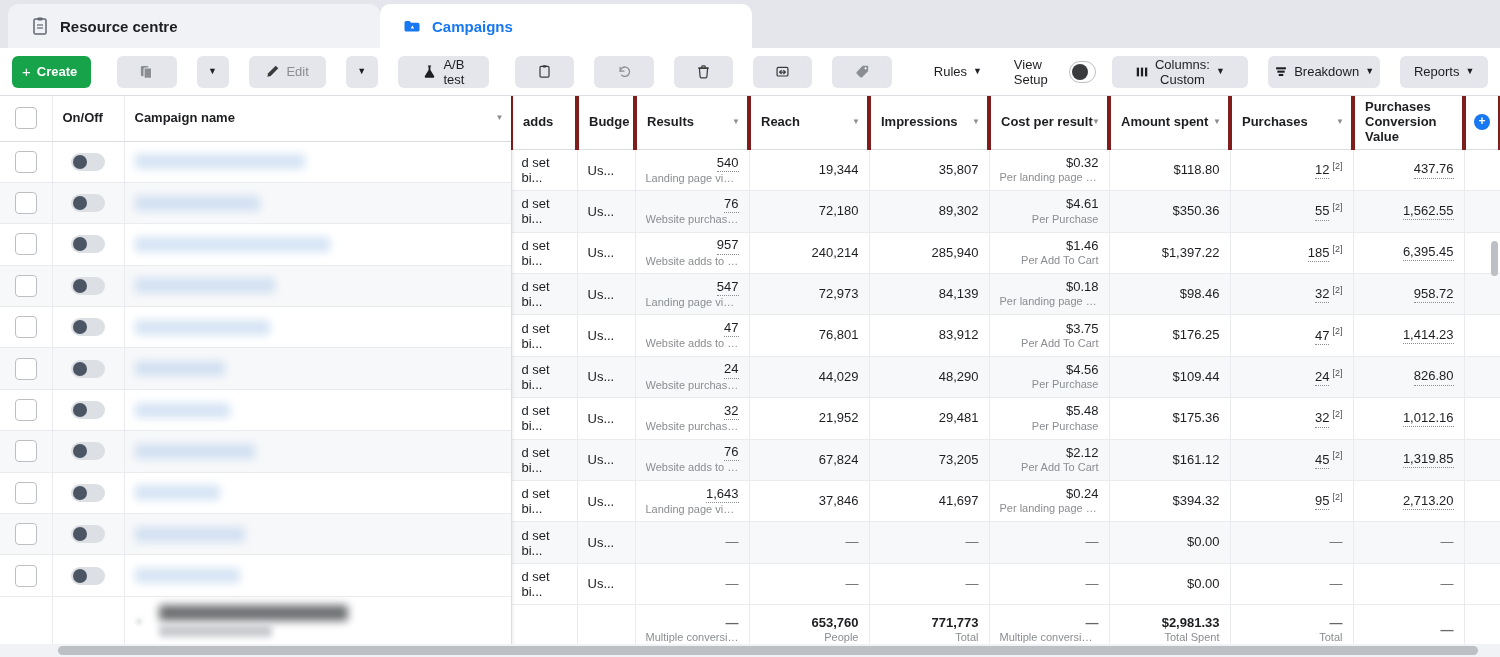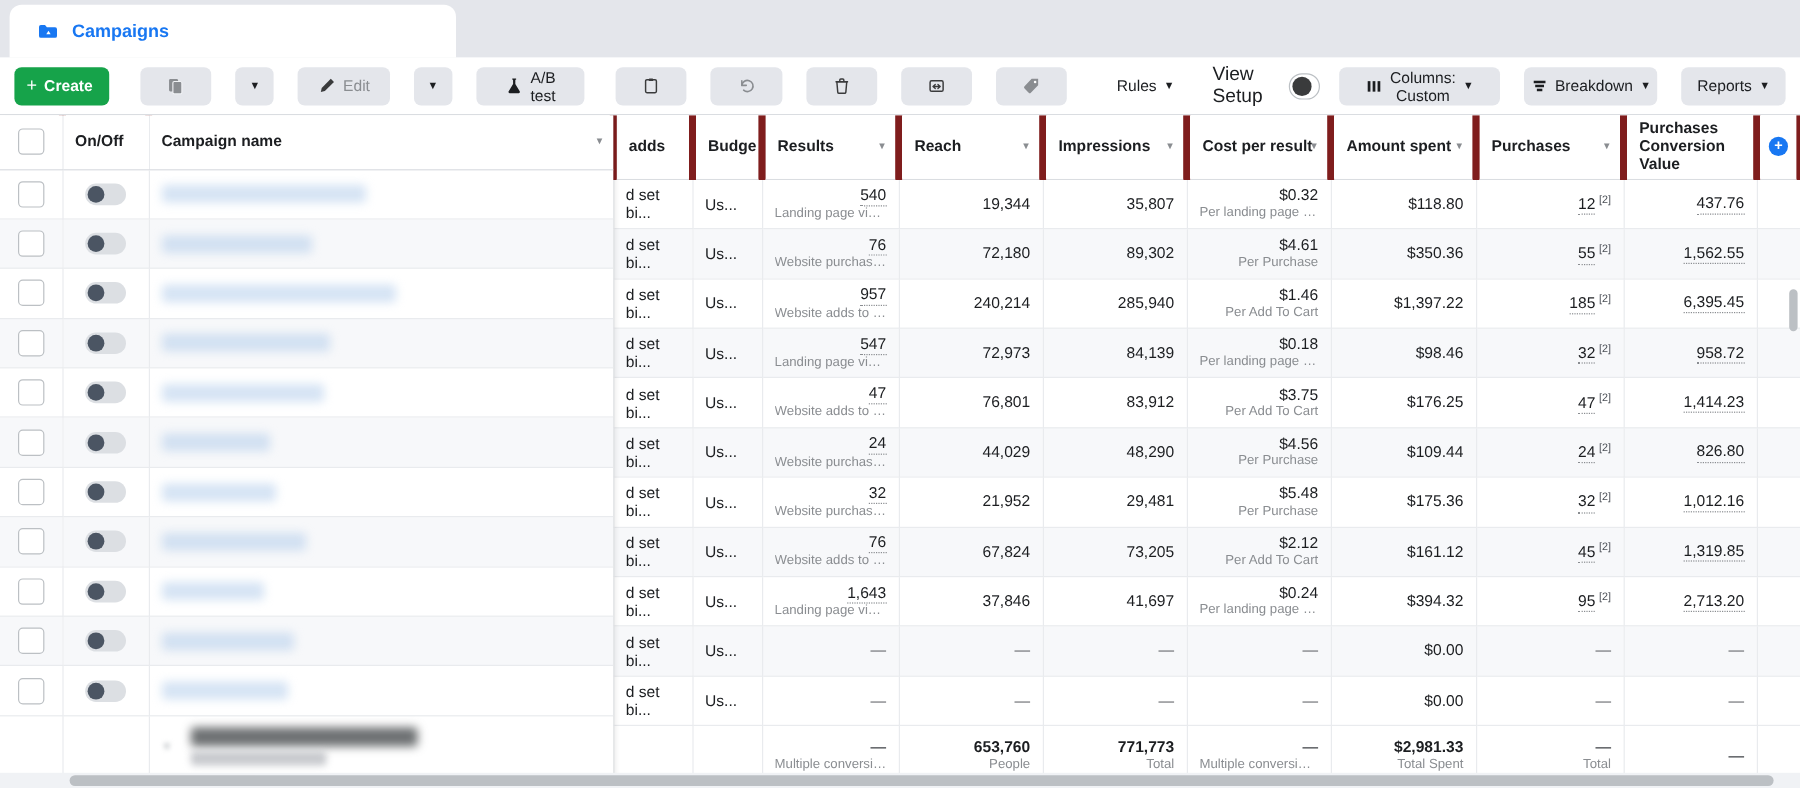--- a/index.html
+++ b/index.html
@@ -70,21 +70,21 @@
   .tb.plain { background: transparent; }
   .tb.caret { padding: 0 7px; }
   .tb svg { display: block; }
   .gap-sm { width: 4px; flex: 0 0 4px; }
   .gap-md { width: 10px; flex: 0 0 10px; }
   .spacer { flex: 1 1 auto; }
   .caretglyph { font-size: 9px; line-height: 1; }
 
   .viewsetup {
     display: flex; align-items: center; gap: 10px;
-    font-size: 16px; color: #1c1e21; margin-right: 8px;
+    font-size: 13px; color: #1c1e21; margin-right: 8px;
     cursor: pointer;
   }
   .switch {
     width: 38px; height: 22px; border-radius: 11px;
     background: #ffffff; border: 1px solid #bcc0c4;
     position: relative;
   }
   .switch .knob {
     position: absolute; top: 2px; left: 2px;
     width: 16px; height: 16px; border-radius: 50%;
@@ -101,21 +101,21 @@
   table { border-collapse: collapse; table-layout: fixed; width: 1500px; }
 
   thead th {
     height: 45px;
     background: #ffffff;
     font-size: 13px; font-weight: bold; color: #1c1e21;
     text-align: left;
     vertical-align: middle;
     padding: 4px 10px;
     border-bottom: 1px solid #dadde1;
-    border-right: 6px solid #7f1d1d;
+    border-right: 4px solid #7f1d1d;
     position: relative;
     white-space: normal;
     line-height: 1.15;
   }
   thead th .hcaret {
     position: absolute; right: 7px; top: 50%; transform: translateY(-50%);
     font-size: 8px; color: #8a8d91;
   }
   tbody td {
     height: 41.4px;
@@ -229,20 +229,31 @@
     position: absolute; left: 58px; bottom: 2px;
     width: 1420px; height: 9px; border-radius: 5px;
     background: #bcc0c4; z-index: 21;
   }
 </style>
 </head>
 <body>
 
 <div class="tabbar">
 
+  <div class="tab wide">
+    <span class="ticon">
+      <svg viewBox="0 0 20 20" width="20" height="20">
+        <rect x="4" y="3" width="12" height="15" rx="1.6" fill="none" stroke="#606770" stroke-width="1.5"></rect>
+        <rect x="7.5" y="1.5" width="5" height="3" rx="1" fill="#606770"></rect>
+        <line x1="7" y1="9" x2="13" y2="9" stroke="#606770" stroke-width="1.2"></line>
+        <line x1="7" y1="12" x2="13" y2="12" stroke="#606770" stroke-width="1.2"></line>
+      </svg>
+    </span>
+    <span>Resource centre</span>
+  </div>
 
   <div class="tab wide2 active">
     <span class="ticon">
       <svg viewBox="0 0 20 20" width="20" height="20">
         <path d="M2.5 6.5a1.6 1.6 0 0 1 1.6-1.6h3.4l1.6 1.8h6.8a1.6 1.6 0 0 1 1.6 1.6v5.6a1.6 1.6 0 0 1-1.6 1.6H4.1a1.6 1.6 0 0 1-1.6-1.6z" fill="#1877f2"></path>
         <path d="M8.6 12.6l1.8-3 1.8 3z" fill="#ffffff"></path>
       </svg>
     </span>
     <span>Campaigns</span>
   </div>

